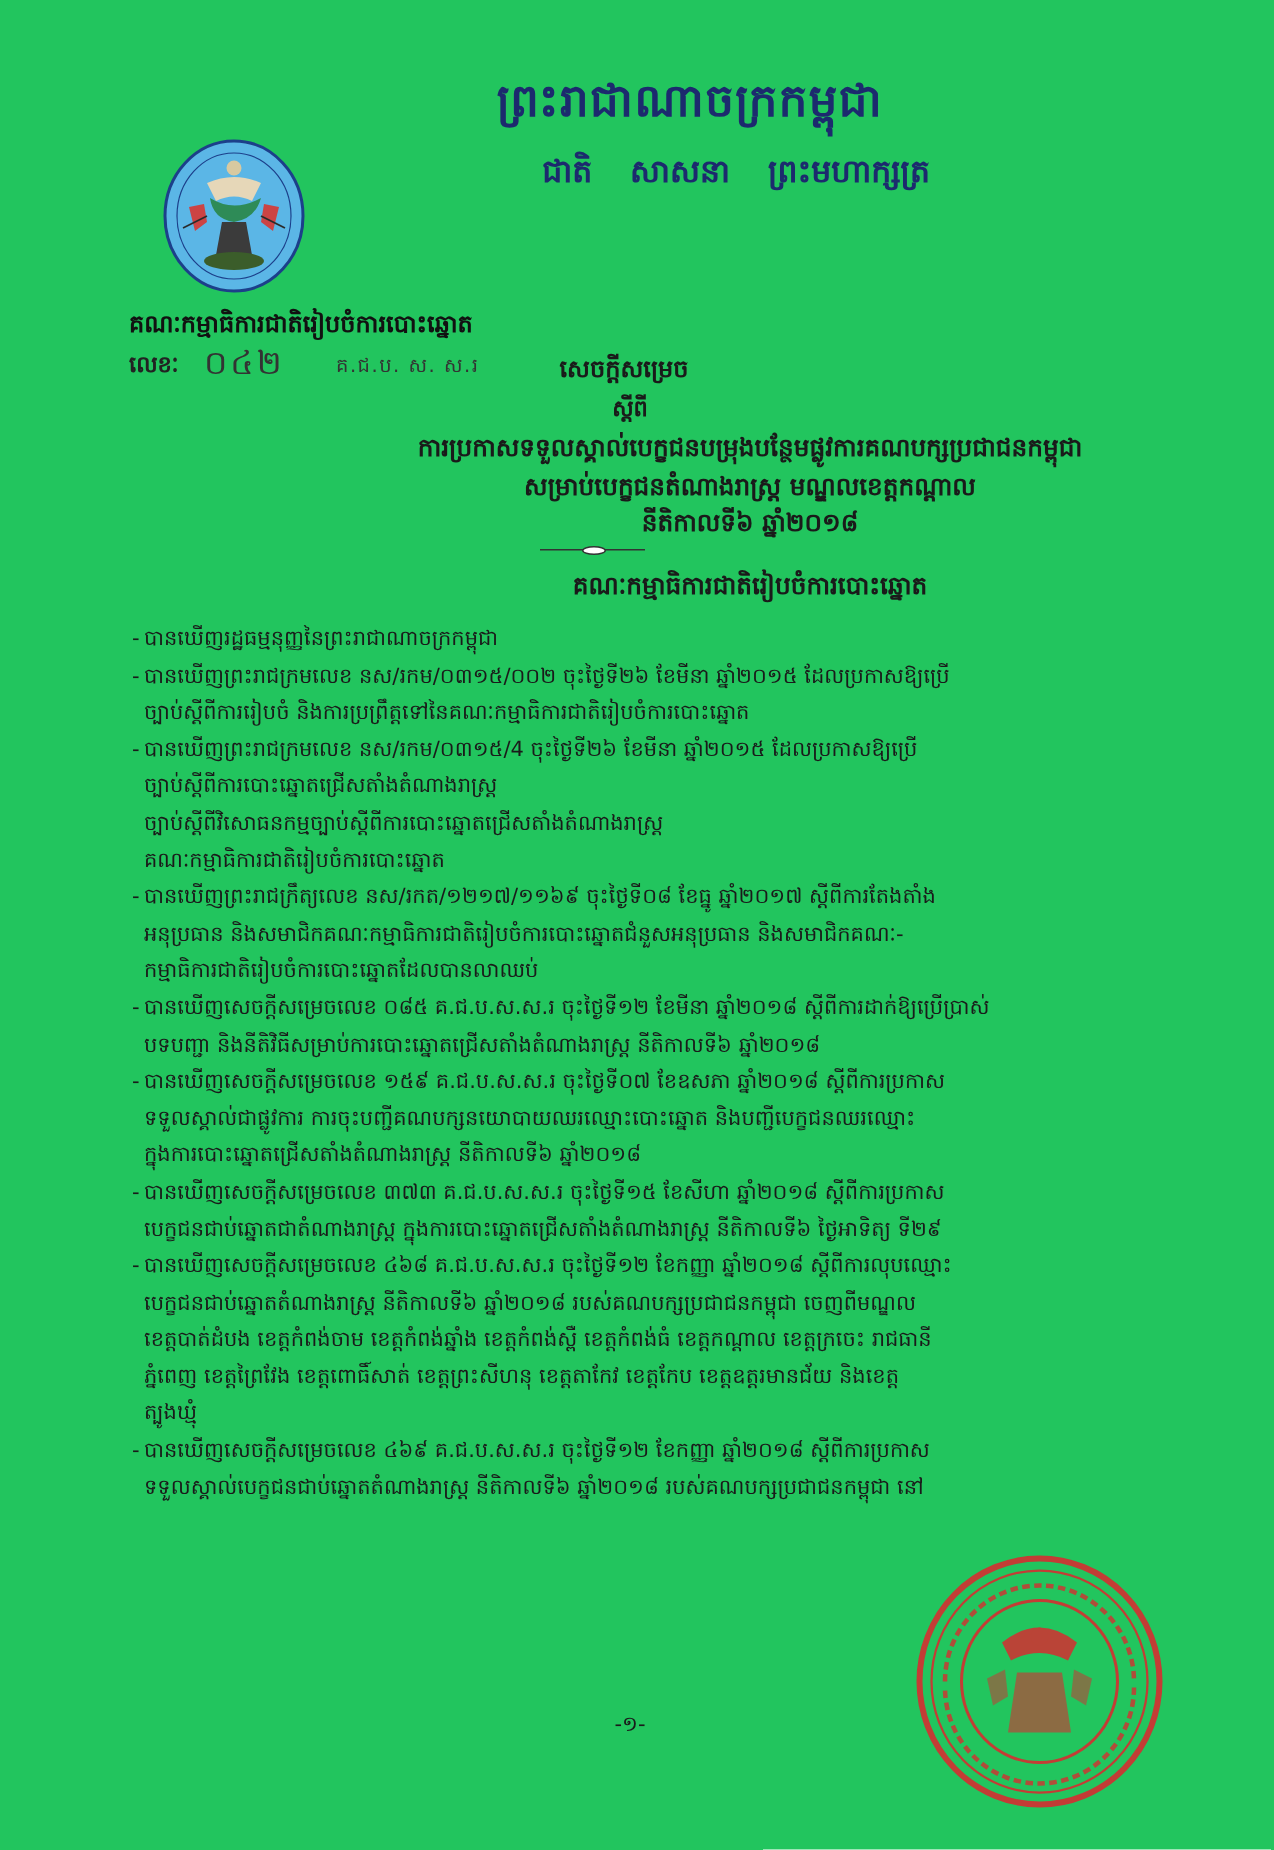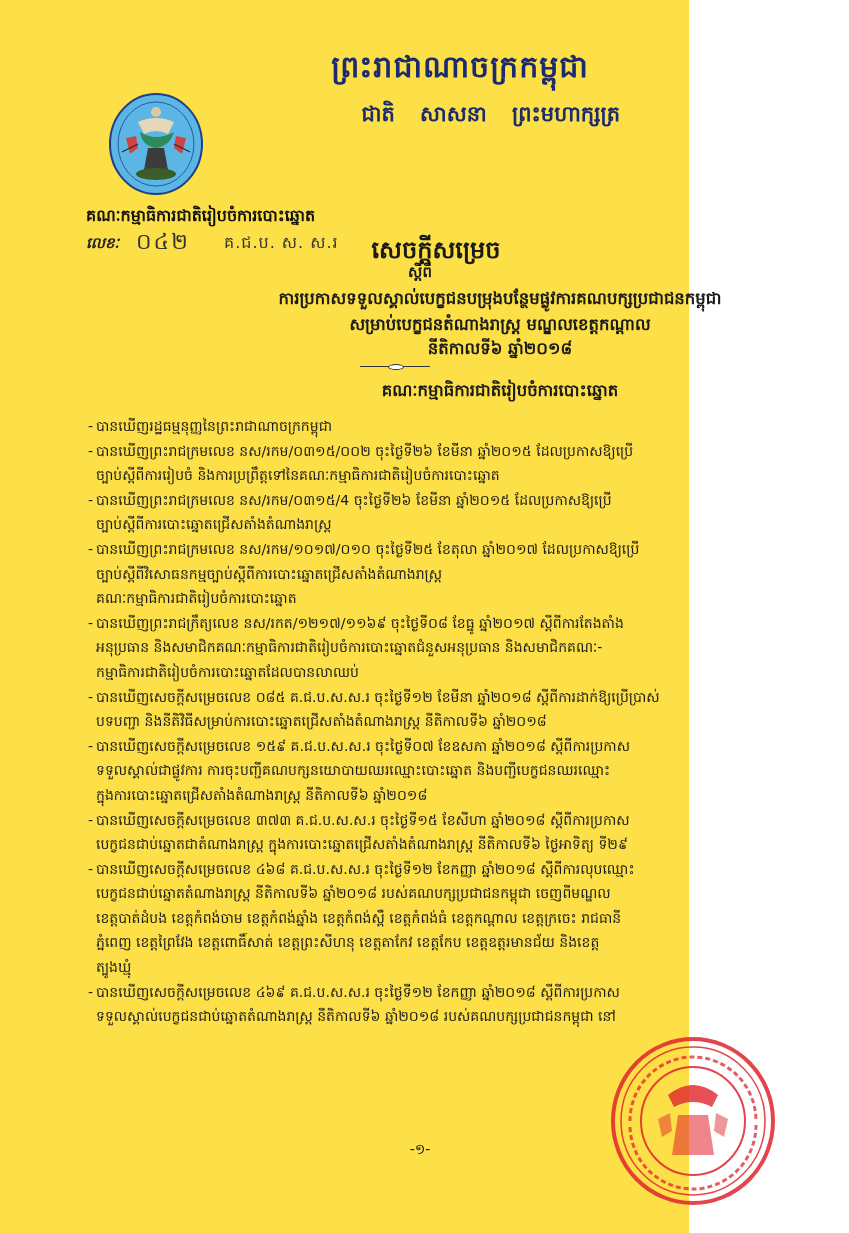--- a/index.html
+++ b/index.html
@@ -1,34 +1,34 @@
 <!DOCTYPE html>
 <html><head>
 <meta charset="utf-8">
 <style>
   * { box-sizing: border-box; margin: 0; padding: 0; }
   html, body { width: 849px; height: 1233px; background: #ffffff; overflow: hidden; }
   body { font-family: "DejaVu Sans", sans-serif; color: #1a1a1a; position: relative; }
 
-  .page { position: absolute; left: 0; top: 0; width: 689px; height: 1233px; background: #fde047; }
+  .page { position: absolute; left: 0; top: 0; width: 849px; height: 1233px; background: #22c55e; }
 
   .kingdom-title { position: absolute; left: 300px; top: 48px; width: 320px; text-align: center;
     font-family: "DejaVu Serif", serif; font-size: 30px; font-weight: bold; color: #1c2a6e; letter-spacing: 1px; }
   .motto { position: absolute; left: 300px; top: 100px; width: 320px; text-align: right;
     font-family: "DejaVu Serif", serif; font-size: 21px; font-weight: bold; color: #1c2a6e; word-spacing: 18px; }
 
   .emblem { position: absolute; left: 108px; top: 92px; width: 96px; height: 104px; }
 
   .committee-name { position: absolute; left: 86px; top: 205px; font-size: 16px; font-weight: bold; color: #111; }
   .ref-row { position: absolute; left: 86px; top: 232px; height: 24px; display: flex; align-items: center; font-size: 15px; color: #222; }
-  .ref-label { font-weight: bold; width: 50px; font-style: italic; }
+  .ref-label { font-weight: bold; width: 50px; }
   .ref-number { font-family: "DejaVu Serif", serif; font-size: 22px; color: #333; width: 88px; letter-spacing: 2px; }
-  .ref-code { font-size: 16px; color: #333; letter-spacing: 1px; }
+  .ref-code { font-size: 13px; color: #333; letter-spacing: 1px; }
 
-  .decision-title { position: absolute; left: 356px; top: 235px; width: 160px; text-align: center; font-size: 24px; font-weight: bold; }
+  .decision-title { position: absolute; left: 336px; top: 235px; width: 160px; text-align: center; font-size: 16px; font-weight: bold; }
   .about { position: absolute; left: 340px; top: 262px; width: 160px; text-align: center; font-size: 15px; font-weight: bold; font-family: Liberation Mono, monospace; }
   .subject-line { position: absolute; left: 250px; width: 500px; text-align: center; font-size: 16.5px; font-weight: bold; }
   .s1 { top: 288px; }
   .s2 { top: 314px; }
   .s3 { top: 338px; }
   .divider { position: absolute; left: 360px; top: 366px; width: 70px; height: 1px; background: #333; }
   .divider::after { content: ""; position: absolute; left: 28px; top: -2px; width: 14px; height: 4px; border: 1px solid #333; border-radius: 50%; background: #fff; }
 
   .issuer { position: absolute; left: 250px; top: 380px; width: 500px; text-align: center; font-size: 16.5px; font-weight: bold; }
 
@@ -78,21 +78,20 @@
   <div class="divider"></div>
 
   <div class="issuer">គណៈកម្មាធិការជាតិរៀបចំការបោះឆ្នោត</div>
 
   <div class="body-text" id="body-text">
       <div class="body-line"><span class="bullet">-</span><span>បានឃើញរដ្ឋធម្មនុញ្ញនៃព្រះរាជាណាចក្រកម្ពុជា</span></div>
       <div class="body-line"><span class="bullet">-</span><span>បានឃើញព្រះរាជក្រមលេខ នស/រកម/០៣១៥/០០២ ចុះថ្ងៃទី២៦ ខែមីនា ឆ្នាំ២០១៥ ដែលប្រកាសឱ្យប្រើ</span></div>
       <div class="body-line"><span class="indent"></span><span>ច្បាប់ស្តីពីការរៀបចំ និងការប្រព្រឹត្តទៅនៃគណៈកម្មាធិការជាតិរៀបចំការបោះឆ្នោត</span></div>
       <div class="body-line"><span class="bullet">-</span><span>បានឃើញព្រះរាជក្រមលេខ នស/រកម/០៣១៥/4 ចុះថ្ងៃទី២៦ ខែមីនា ឆ្នាំ២០១៥ ដែលប្រកាសឱ្យប្រើ</span></div>
       <div class="body-line"><span class="indent"></span><span>ច្បាប់ស្តីពីការបោះឆ្នោតជ្រើសតាំងតំណាងរាស្ត្រ</span></div>
-      <div class="body-line"><span class="bullet">-</span><span>បានឃើញព្រះរាជក្រមលេខ នស/រកម/១០១៧/០១០ ចុះថ្ងៃទី២៥ ខែតុលា ឆ្នាំ២០១៧ ដែលប្រកាសឱ្យប្រើ</span></div>
       <div class="body-line"><span class="indent"></span><span>ច្បាប់ស្តីពីវិសោធនកម្មច្បាប់ស្តីពីការបោះឆ្នោតជ្រើសតាំងតំណាងរាស្ត្រ</span></div>
       <div class="body-line"><span class="indent"></span><span>គណៈកម្មាធិការជាតិរៀបចំការបោះឆ្នោត</span></div>
       <div class="body-line"><span class="bullet">-</span><span>បានឃើញព្រះរាជក្រឹត្យលេខ នស/រកត/១២១៧/១១៦៩ ចុះថ្ងៃទី០៨ ខែធ្នូ ឆ្នាំ២០១៧ ស្តីពីការតែងតាំង</span></div>
       <div class="body-line"><span class="indent"></span><span>អនុប្រធាន និងសមាជិកគណៈកម្មាធិការជាតិរៀបចំការបោះឆ្នោតជំនួសអនុប្រធាន និងសមាជិកគណៈ-</span></div>
       <div class="body-line"><span class="indent"></span><span>កម្មាធិការជាតិរៀបចំការបោះឆ្នោតដែលបានលាឈប់</span></div>
       <div class="body-line"><span class="bullet">-</span><span>បានឃើញសេចក្តីសម្រេចលេខ ០៨៥ គ.ជ.ប.ស.ស.រ ចុះថ្ងៃទី១២ ខែមីនា ឆ្នាំ២០១៨ ស្តីពីការដាក់ឱ្យប្រើប្រាស់</span></div>
       <div class="body-line"><span class="indent"></span><span>បទបញ្ជា និងនីតិវិធីសម្រាប់ការបោះឆ្នោតជ្រើសតាំងតំណាងរាស្ត្រ នីតិកាលទី៦ ឆ្នាំ២០១៨</span></div>
       <div class="body-line"><span class="bullet">-</span><span>បានឃើញសេចក្តីសម្រេចលេខ ១៥៩ គ.ជ.ប.ស.ស.រ ចុះថ្ងៃទី០៧ ខែឧសភា ឆ្នាំ២០១៨ ស្តីពីការប្រកាស</span></div>
       <div class="body-line"><span class="indent"></span><span>ទទួលស្គាល់ជាផ្លូវការ ការចុះបញ្ជីគណបក្សនយោបាយឈរឈ្មោះបោះឆ្នោត និងបញ្ជីបេក្ខជនឈរឈ្មោះ</span></div>
       <div class="body-line"><span class="indent"></span><span>ក្នុងការបោះឆ្នោតជ្រើសតាំងតំណាងរាស្ត្រ នីតិកាលទី៦ ឆ្នាំ២០១៨</span></div>

